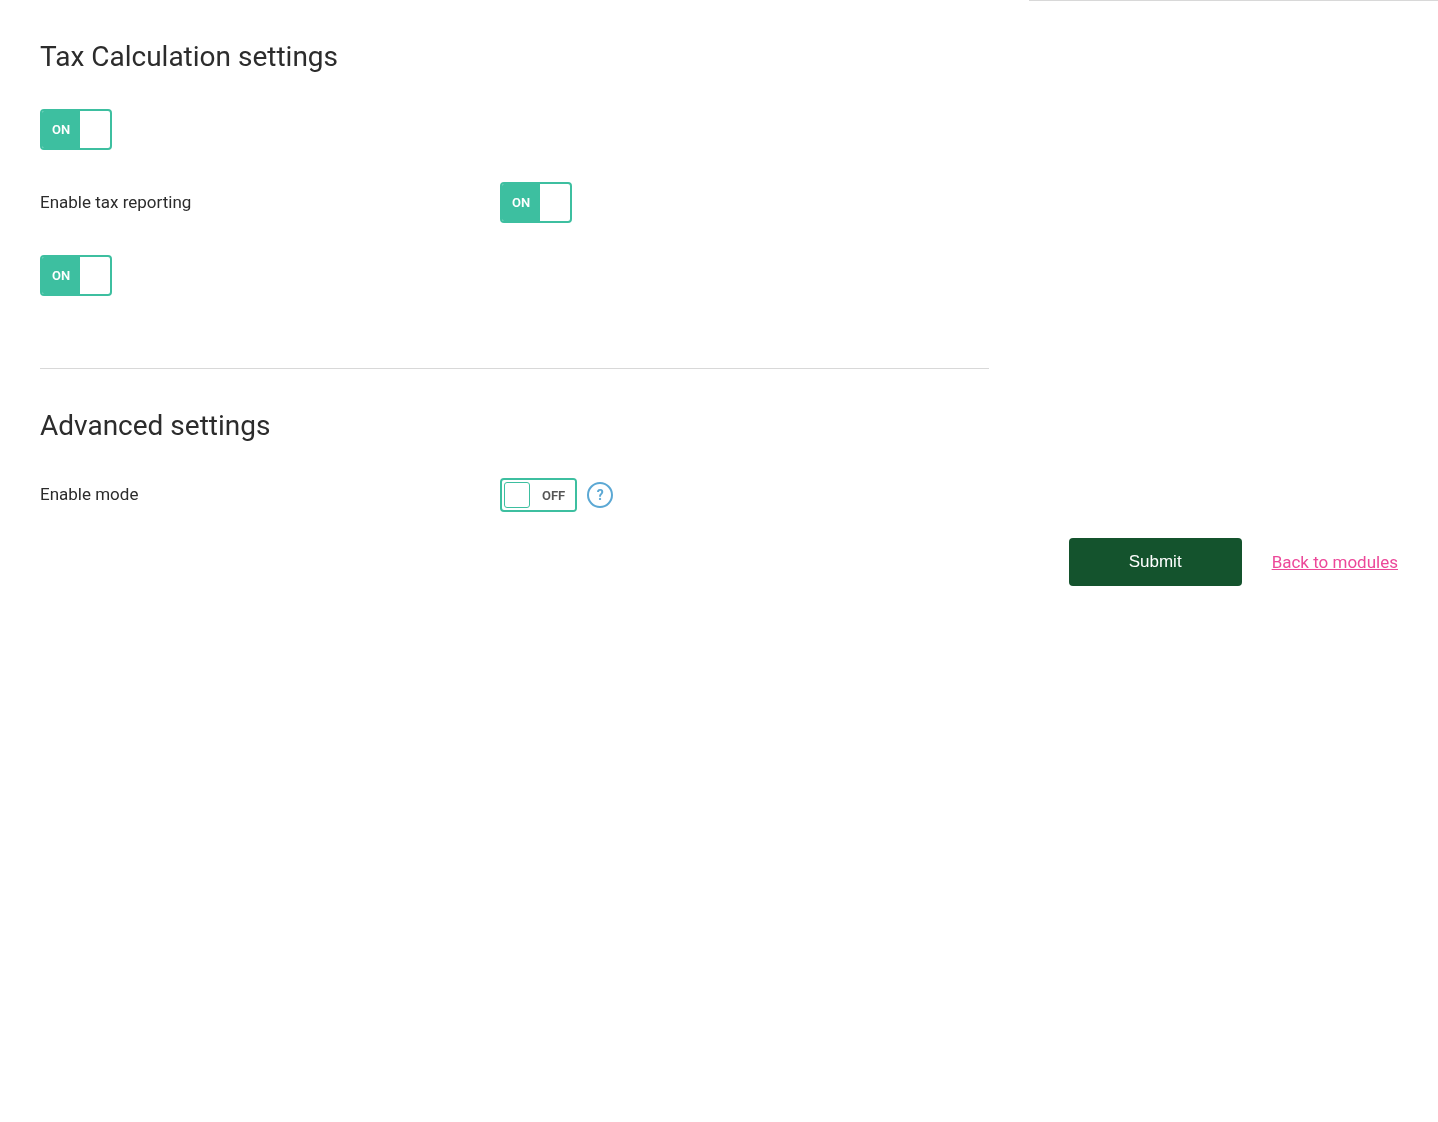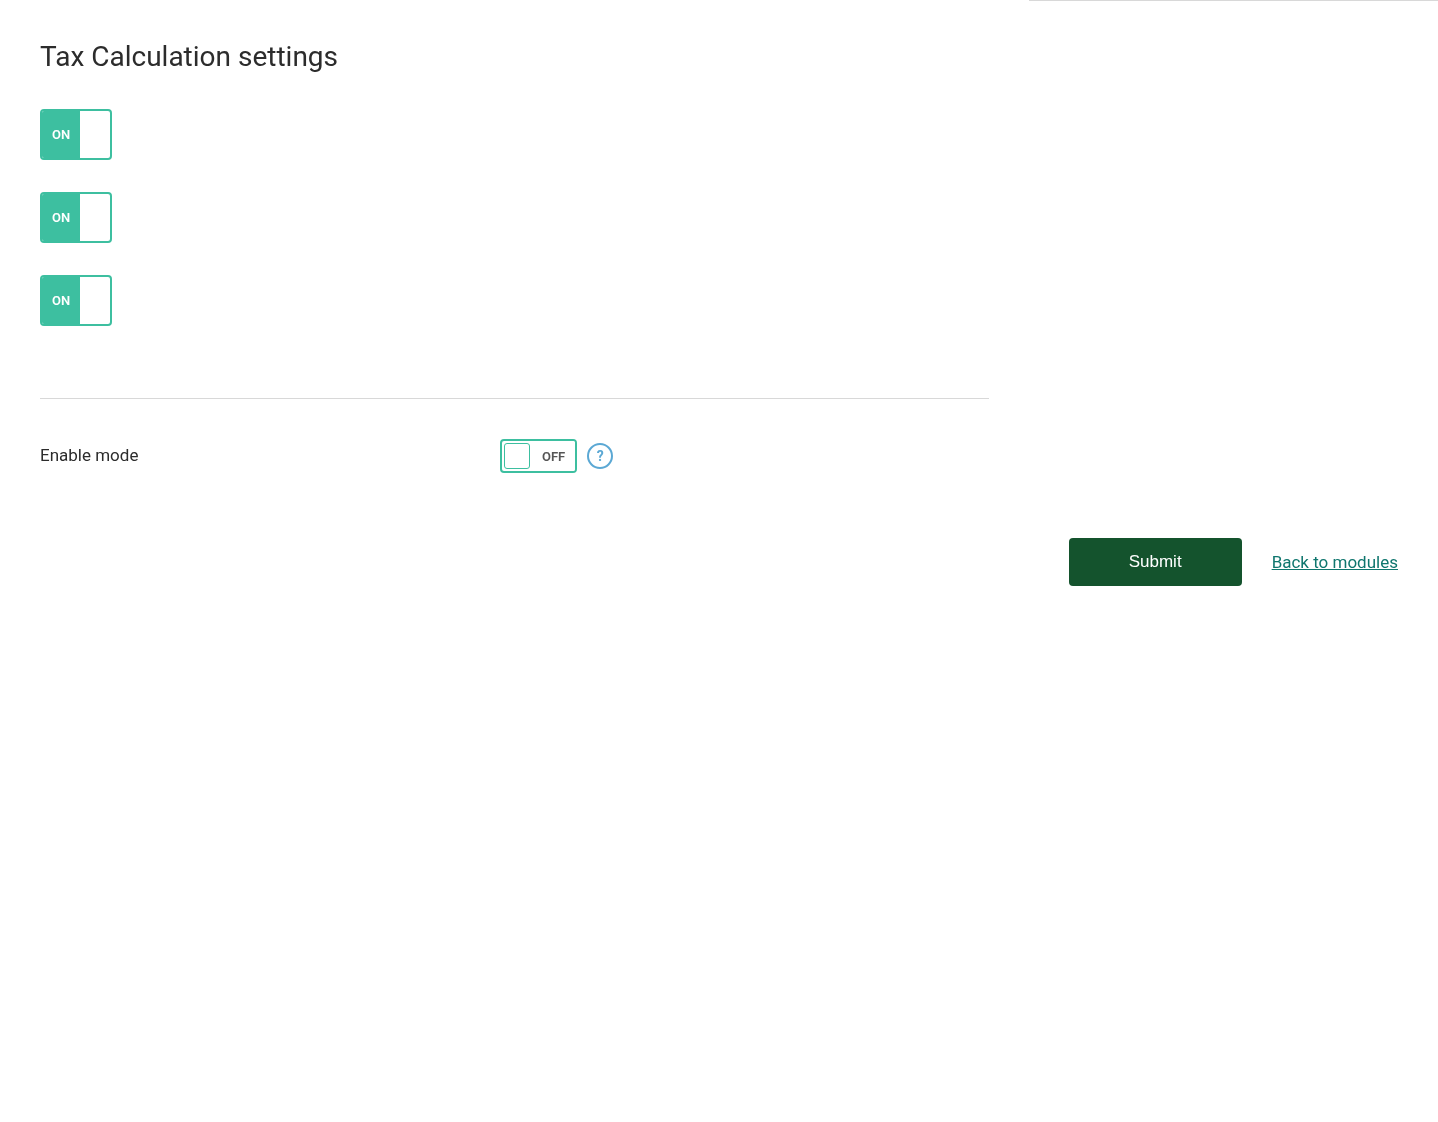--- a/index.html
+++ b/index.html
@@ -64,21 +64,21 @@
       gap: 10px;
     }
 
     
     .toggle-on {
       display: inline-flex;
       align-items: center;
       border-radius: 4px;
       overflow: hidden;
       cursor: pointer;
-      height: 51px;
+      height: 41px;
       border: 2px solid #3dbfa0;
     }
 
     .toggle-on .toggle-active {
       background: #3dbfa0;
       color: #fff;
       font-size: 13px;
       font-weight: 600;
       padding: 0 10px;
       height: 100%;
@@ -159,21 +159,21 @@
       color: #fff;
       border: none;
       border-radius: 4px;
       font-size: 17px;
       font-weight: 500;
       padding: 14px 60px;
       cursor: pointer;
     }
 
     .back-link {
-      color: #0f766e;
+      color: #ec4899;
       font-size: 17px;
       text-decoration: underline;
       cursor: pointer;
       background: none;
       border: none;
     }
   </style>
 </head>
 <body>
 
@@ -188,20 +188,21 @@
       <div class="setting-row">
         <div class="toggle-wrapper">
           <div class="toggle-on">
             <span class="toggle-active">ON</span>
             <div class="toggle-knob"></div>
           </div>
         </div>
       </div>
 
       <div class="setting-row">
+        <span class="setting-label">Enable tax reporting</span>
         <div class="toggle-wrapper">
           <div class="toggle-on">
             <span class="toggle-active">ON</span>
             <div class="toggle-knob"></div>
           </div>
         </div>
       </div>
 
       <div class="setting-row">
         <div class="toggle-wrapper">
@@ -209,20 +210,21 @@
             <span class="toggle-active">ON</span>
             <div class="toggle-knob"></div>
           </div>
         </div>
       </div>
     </div>
 
     <hr class="divider">
 
     <div class="section">
+      <h2 class="section-title">Advanced settings</h2>
 
       <div class="setting-row">
         <span class="setting-label">Enable mode</span>
         <div class="toggle-wrapper">
           <div class="toggle-off">
             <div class="toggle-knob"></div>
             <span class="toggle-inactive">OFF</span>
           </div>
           <div class="help-icon">?</div>
         </div>

